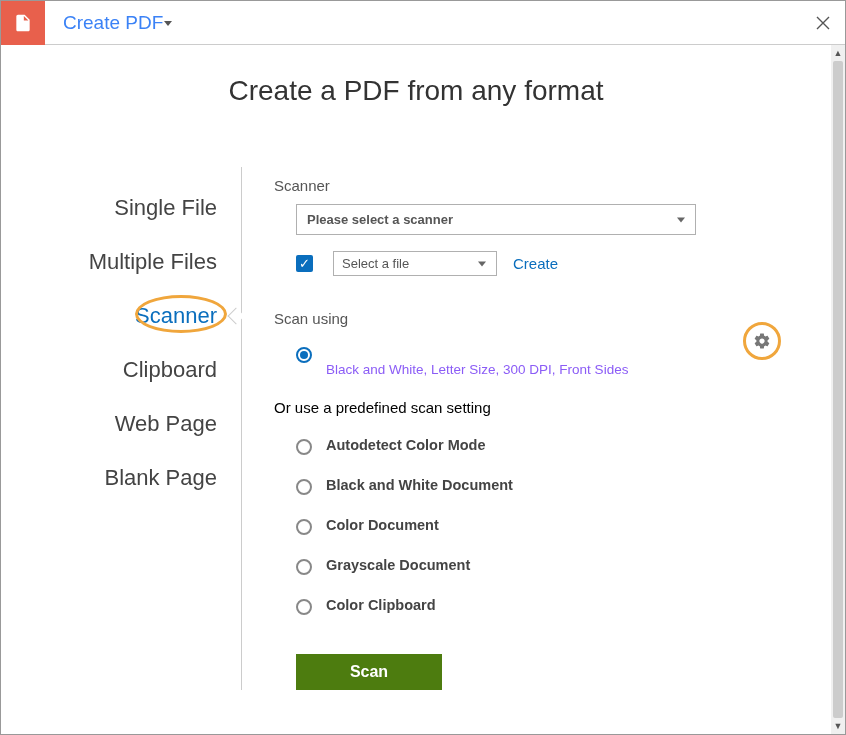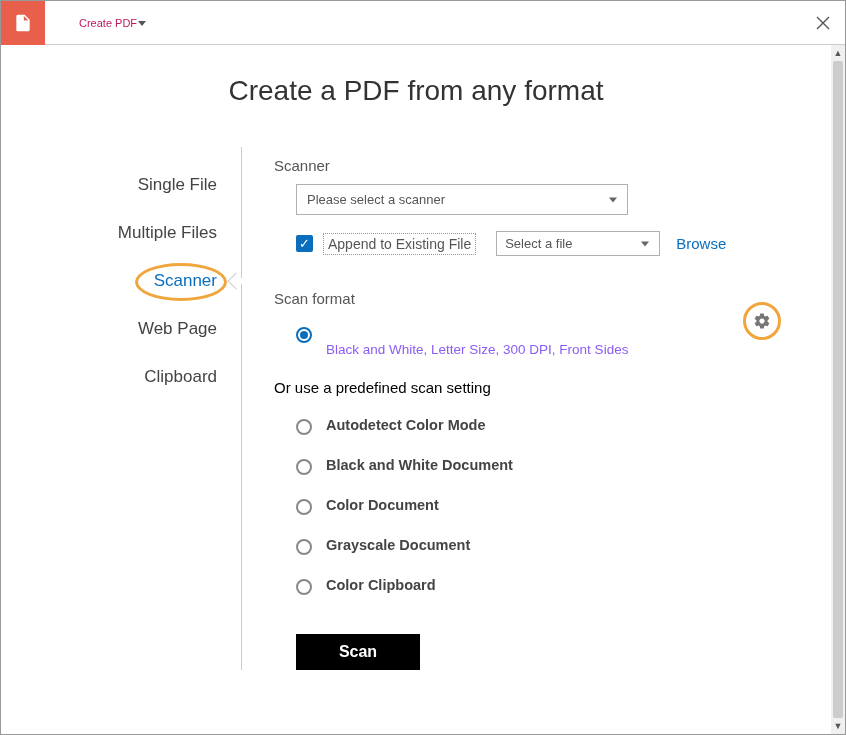--- a/index.html
+++ b/index.html
@@ -22,23 +22,23 @@
     .app-icon-box {
       width: 44px;
       height: 44px;
       background: #e8604c;
       display: flex;
       align-items: center;
       justify-content: center;
       color: #fff;
     }
     .title-text {
-      font-size: 11px;
-      color: #be185d;
-      margin-left: 34px;
+      font-size: 19px;
+      color: #3b82f6;
+      margin-left: 18px;
       font-weight: 400;
     }
     .title-dd {
       display: inline-block;
       margin-left: 1px;
       border-top: 5px solid #555;
       border-left: 4px solid transparent;
       border-right: 4px solid transparent;
       vertical-align: middle;
     }
@@ -86,34 +86,34 @@
       left: 2px;
       right: 2px;
       background: #ccc;
       border-radius: 2px;
     }
     .heading {
       text-align: center;
       font-size: 28px;
       font-weight: 400;
       color: #333;
-      margin-bottom: 40px;
+      margin-bottom: 60px;
     }
     .main-row {
       display: flex;
       padding: 0 30px 0 50px;
     }
     .nav {
       width: 190px;
       padding-top: 14px;
     }
     .nav-item {
       text-align: right;
       padding: 14px 24px 14px 0;
-      font-size: 17px;
+      font-size: 22px;
       color: #444;
       cursor: pointer;
       position: relative;
     }
     .nav-item.selected {
       color: #0a6ebd;
     }
     .highlight-oval {
       position: absolute;
       right: 14px;
@@ -147,21 +147,21 @@
     }
     .dropdown {
       border: 1px solid #b0b0b0;
       padding: 7px 28px 7px 10px;
       font-size: 13px;
       color: #555;
       background: #fff;
       position: relative;
       cursor: pointer;
     }
-    .dropdown.large { width: 332px; }
+    .dropdown.large { width: 400px; font-weight: bold; }
     .dropdown.small { width: 164px; padding: 4px 24px 4px 8px; font-size: 13px;}
     .dd-caret {
       position: absolute;
       right: 10px;
       top: 50%;
       transform: translateY(-50%);
       border-top: 5px solid #666;
       border-left: 4px solid transparent;
       border-right: 4px solid transparent;
     }
@@ -244,23 +244,23 @@
       font-size: 15px;
       color: #000000;
       margin-top: 14px;
       margin-bottom: 10px;
     }
     .predef-options { padding-left: 22px; }
     .predef-options .radio-row { padding: 11px 0; font-weight: bold; }
     .scan-btn {
       margin-top: 28px;
       margin-left: 22px;
-      width: 124px;
+      width: 146px;
       padding: 9px 0;
-      background: #000000;
+      background: #4d7c0f;
       color: #fff;
       text-align: center;
       font-size: 16px;
       font-weight: 600;
       cursor: pointer;
       border: none;
     }
   </style>
 </head>
 <body>
@@ -286,45 +286,45 @@
 
   <div class="main-row">
     <div class="nav">
       <div class="nav-item"><span>Single File</span></div>
       <div class="nav-item"><span>Multiple Files</span></div>
       <div class="nav-item selected">
         <span>Scanner</span>
         <span class="highlight-oval"></span>
         <span class="nav-notch"></span>
       </div>
+      <div class="nav-item"><span>Clipboard</span></div>
       <div class="nav-item"><span>Web Page</span></div>
-      <div class="nav-item"><span>Clipboard</span></div>
+      <div class="nav-item"><span>Blank Page</span></div>
     </div>
 
     <div class="panel">
       <div class="section-label">Scanner</div>
       <div style="padding-left:22px;">
         <div class="dropdown large">
           <span>Please select a scanner</span>
           <span class="dd-caret"></span>
         </div>
         <div class="append-row">
           <div class="checkbox">✓</div>
-          <span class="append-label">Append to Existing File</span>
           <div class="dropdown small" style="margin-left:10px;">
             <span>Select a file</span>
             <span class="dd-caret"></span>
           </div>
-          <span class="browse-link">Browse</span>
+          <span class="browse-link">Create</span>
         </div>
       </div>
 
       <div class="scan-using-row">
         <div style="flex:1;">
-          <div class="section-label">Scan format</div>
+          <div class="section-label">Scan using</div>
           <div style="padding-left:22px;">
             <div class="radio-row">
               <div class="radio selected"></div>
               <div>
                 <div class="radio-sub">Black and White, Letter Size, 300 DPI, Front Sides</div>
               </div>
             </div>
           </div>
         </div>
         <div class="gear-circle">

